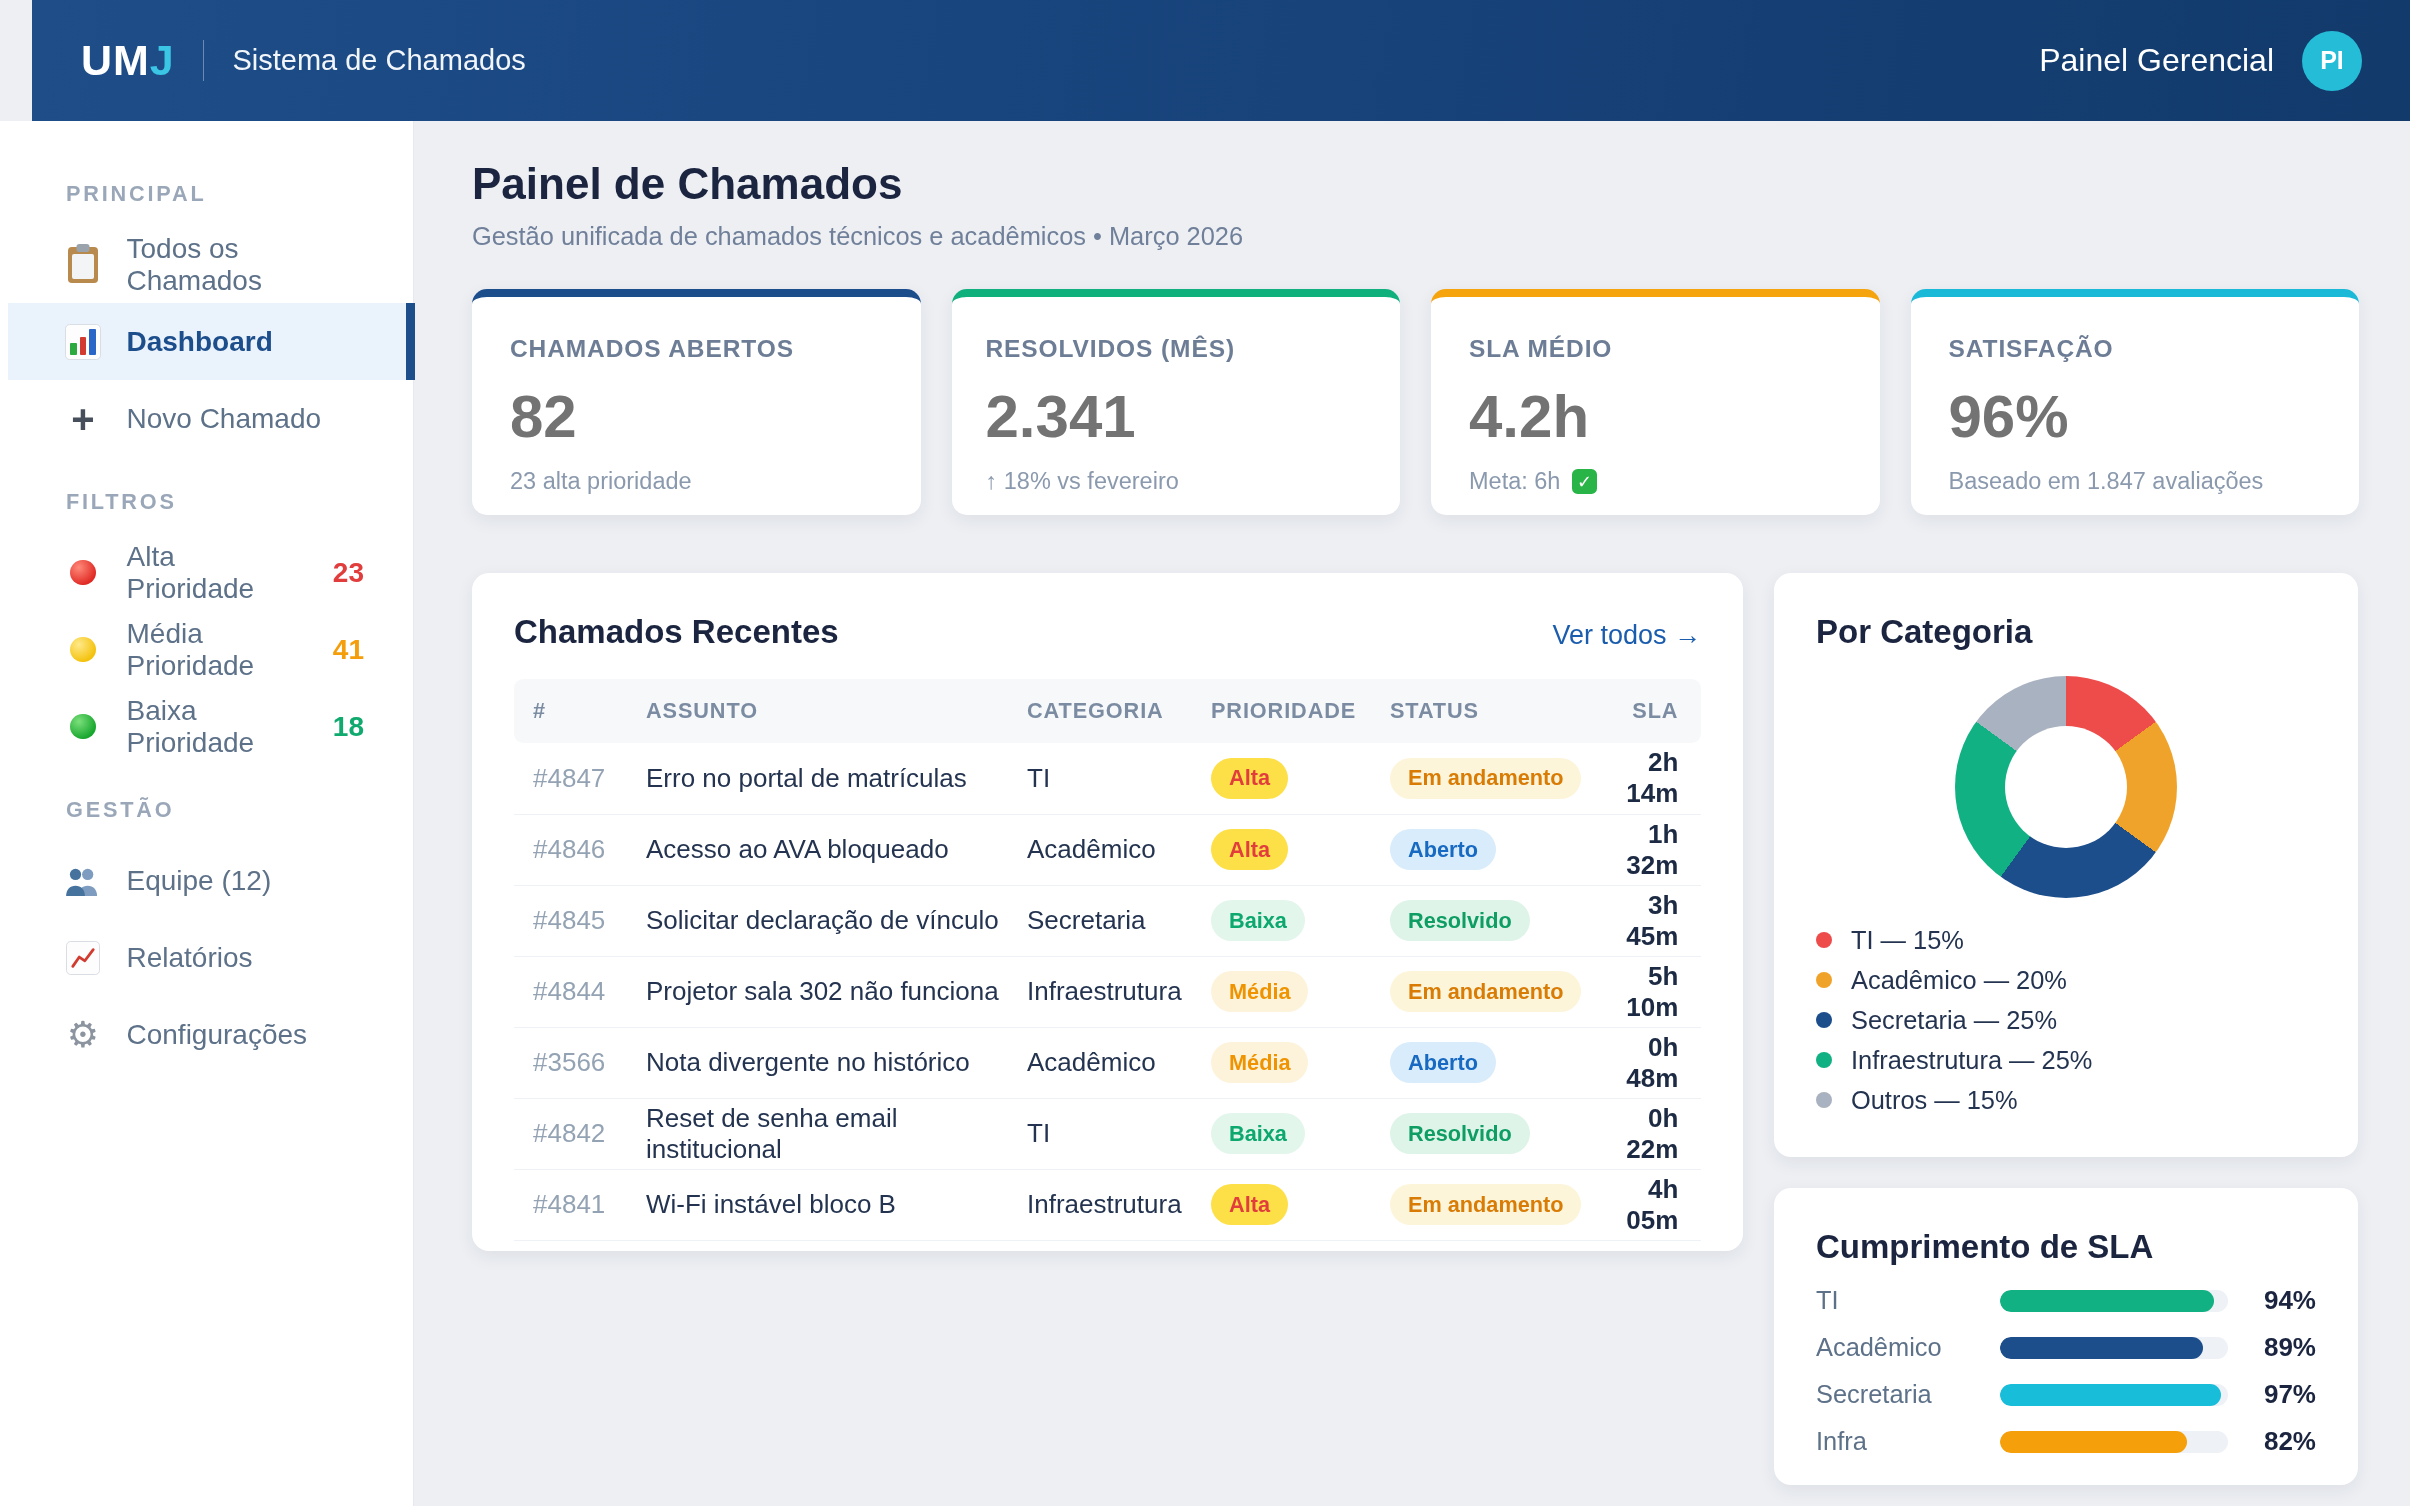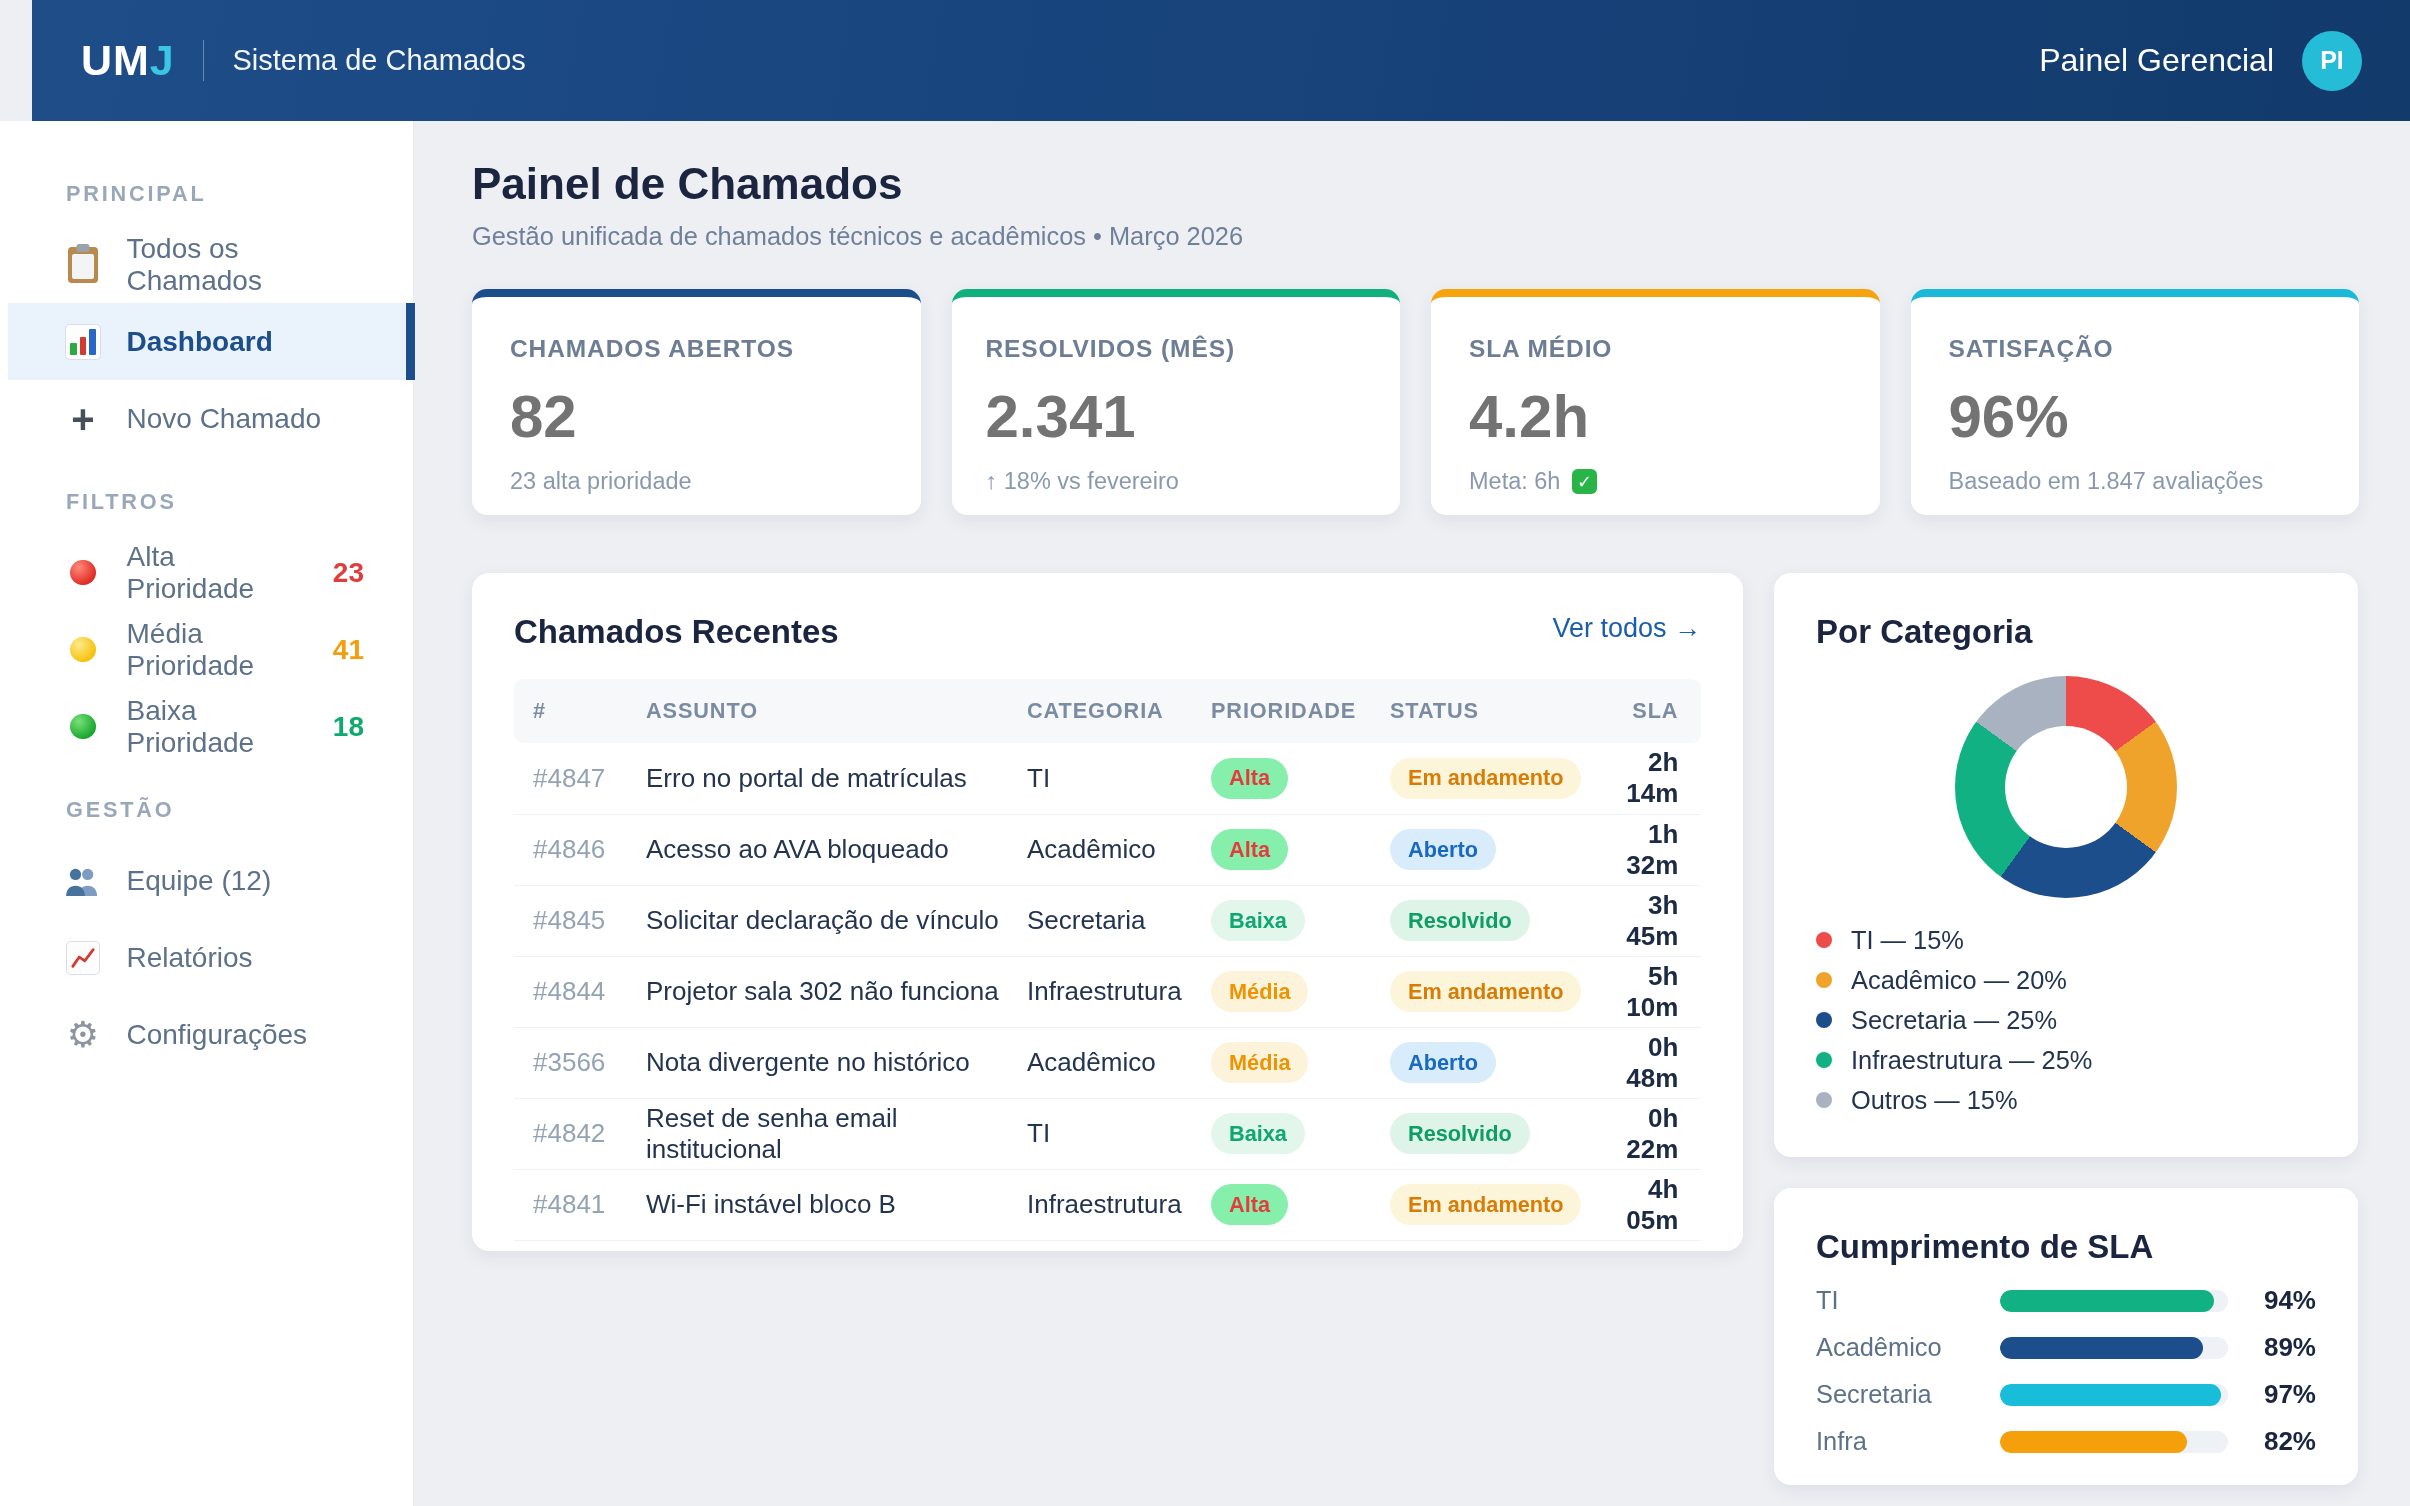--- a/index.html
+++ b/index.html
@@ -63,34 +63,34 @@
   .kpi-label { font-size:24.5px; font-weight:600; color:#6d7d95; letter-spacing:0.9px; }
   .kpi-value { font-size:60px; font-weight:800; color:#737373; margin-top:19px; }
   .kpi-caption { font-size:23.5px; color:#8a99ad; margin-top:17px; display:flex; align-items:center; gap:11.3px; }
   .check-icon { width:25.4px; height:25.4px; background:#28b446; border-radius:5.6px; display:inline-flex;
     align-items:center; justify-content:center; }
   .check-icon::before { content:"✓"; font-family:"DejaVu Sans",sans-serif; color:#fff; font-size:18px; font-weight:700; }
 
   .dashboard-grid { display:flex; gap:31px; margin-top:58px; }
   .panel { background:#fff; border-radius:17px; box-shadow:0 5.6px 17px rgba(23,43,77,.07); }
   .table-panel { width:1271px; height:678px; padding:40px 42px 28px; }
-  .panel-head { display:flex; justify-content:space-between; align-items:flex-start; }
+  .panel-head { display:flex; justify-content:space-between; align-items:flex-end; }
   .panel-title { font-size:33px; font-weight:800; color:#1b2540; margin:0; }
   .link { font-size:27px; color:#1a5cad; text-decoration:none; cursor:pointer; }
 
   table { width:100%; border-collapse:collapse; margin-top:28px; table-layout:fixed; }
   thead th { background:#f6f8fa; font-size:21.7px; color:#7b8ba1; font-weight:700; letter-spacing:0.9px;
     text-align:left; padding:19px 0 19px 19px; }
   thead th:first-child { border-radius:9.4px 0 0 9.4px; }
   thead th:last-child { border-radius:0 9.4px 9.4px 0; text-align:right; padding-right:22.6px; }
   tbody td { padding:0 0 0 19px; height:71px; border-bottom:1.9px solid #eef1f5; font-size:26px; color:#243450; }
   td.id { color:#94a3b4; cursor:pointer; }
   td.sla { text-align:right; padding-right:22.6px; font-weight:600; color:#1d2a44; }
   .badge { display:inline-block; font-size:21.7px; font-weight:700; padding:7.5px 18px; border-radius:941px; }
-  .badge.alta      { color:#e23d3d; background:#86efac; }
+  .badge.alta      { color:#e23d3d; background:#fde047; }
   .badge.media     { color:#ef9400; background:#fdf3da; }
   .badge.baixa     { color:#0ca86e; background:#e2f6ec; }
   .badge.andamento { color:#d97c06; background:#fdf5da; }
   .badge.aberto    { color:#1769c2; background:#d8ecfb; }
   .badge.resolvido { color:#0e9d63; background:#def4e8; }
 
   .right-col { width:584px; display:flex; flex-direction:column; gap:31px; }
   .cat-panel { height:584px; padding:40px 42px; }
   .donut { width:222px; height:222px; border-radius:50%; margin:24.5px auto 22.6px; position:relative; }
   .donut::after { content:""; position:absolute; inset:50px; border-radius:50%; background:#fff; }

